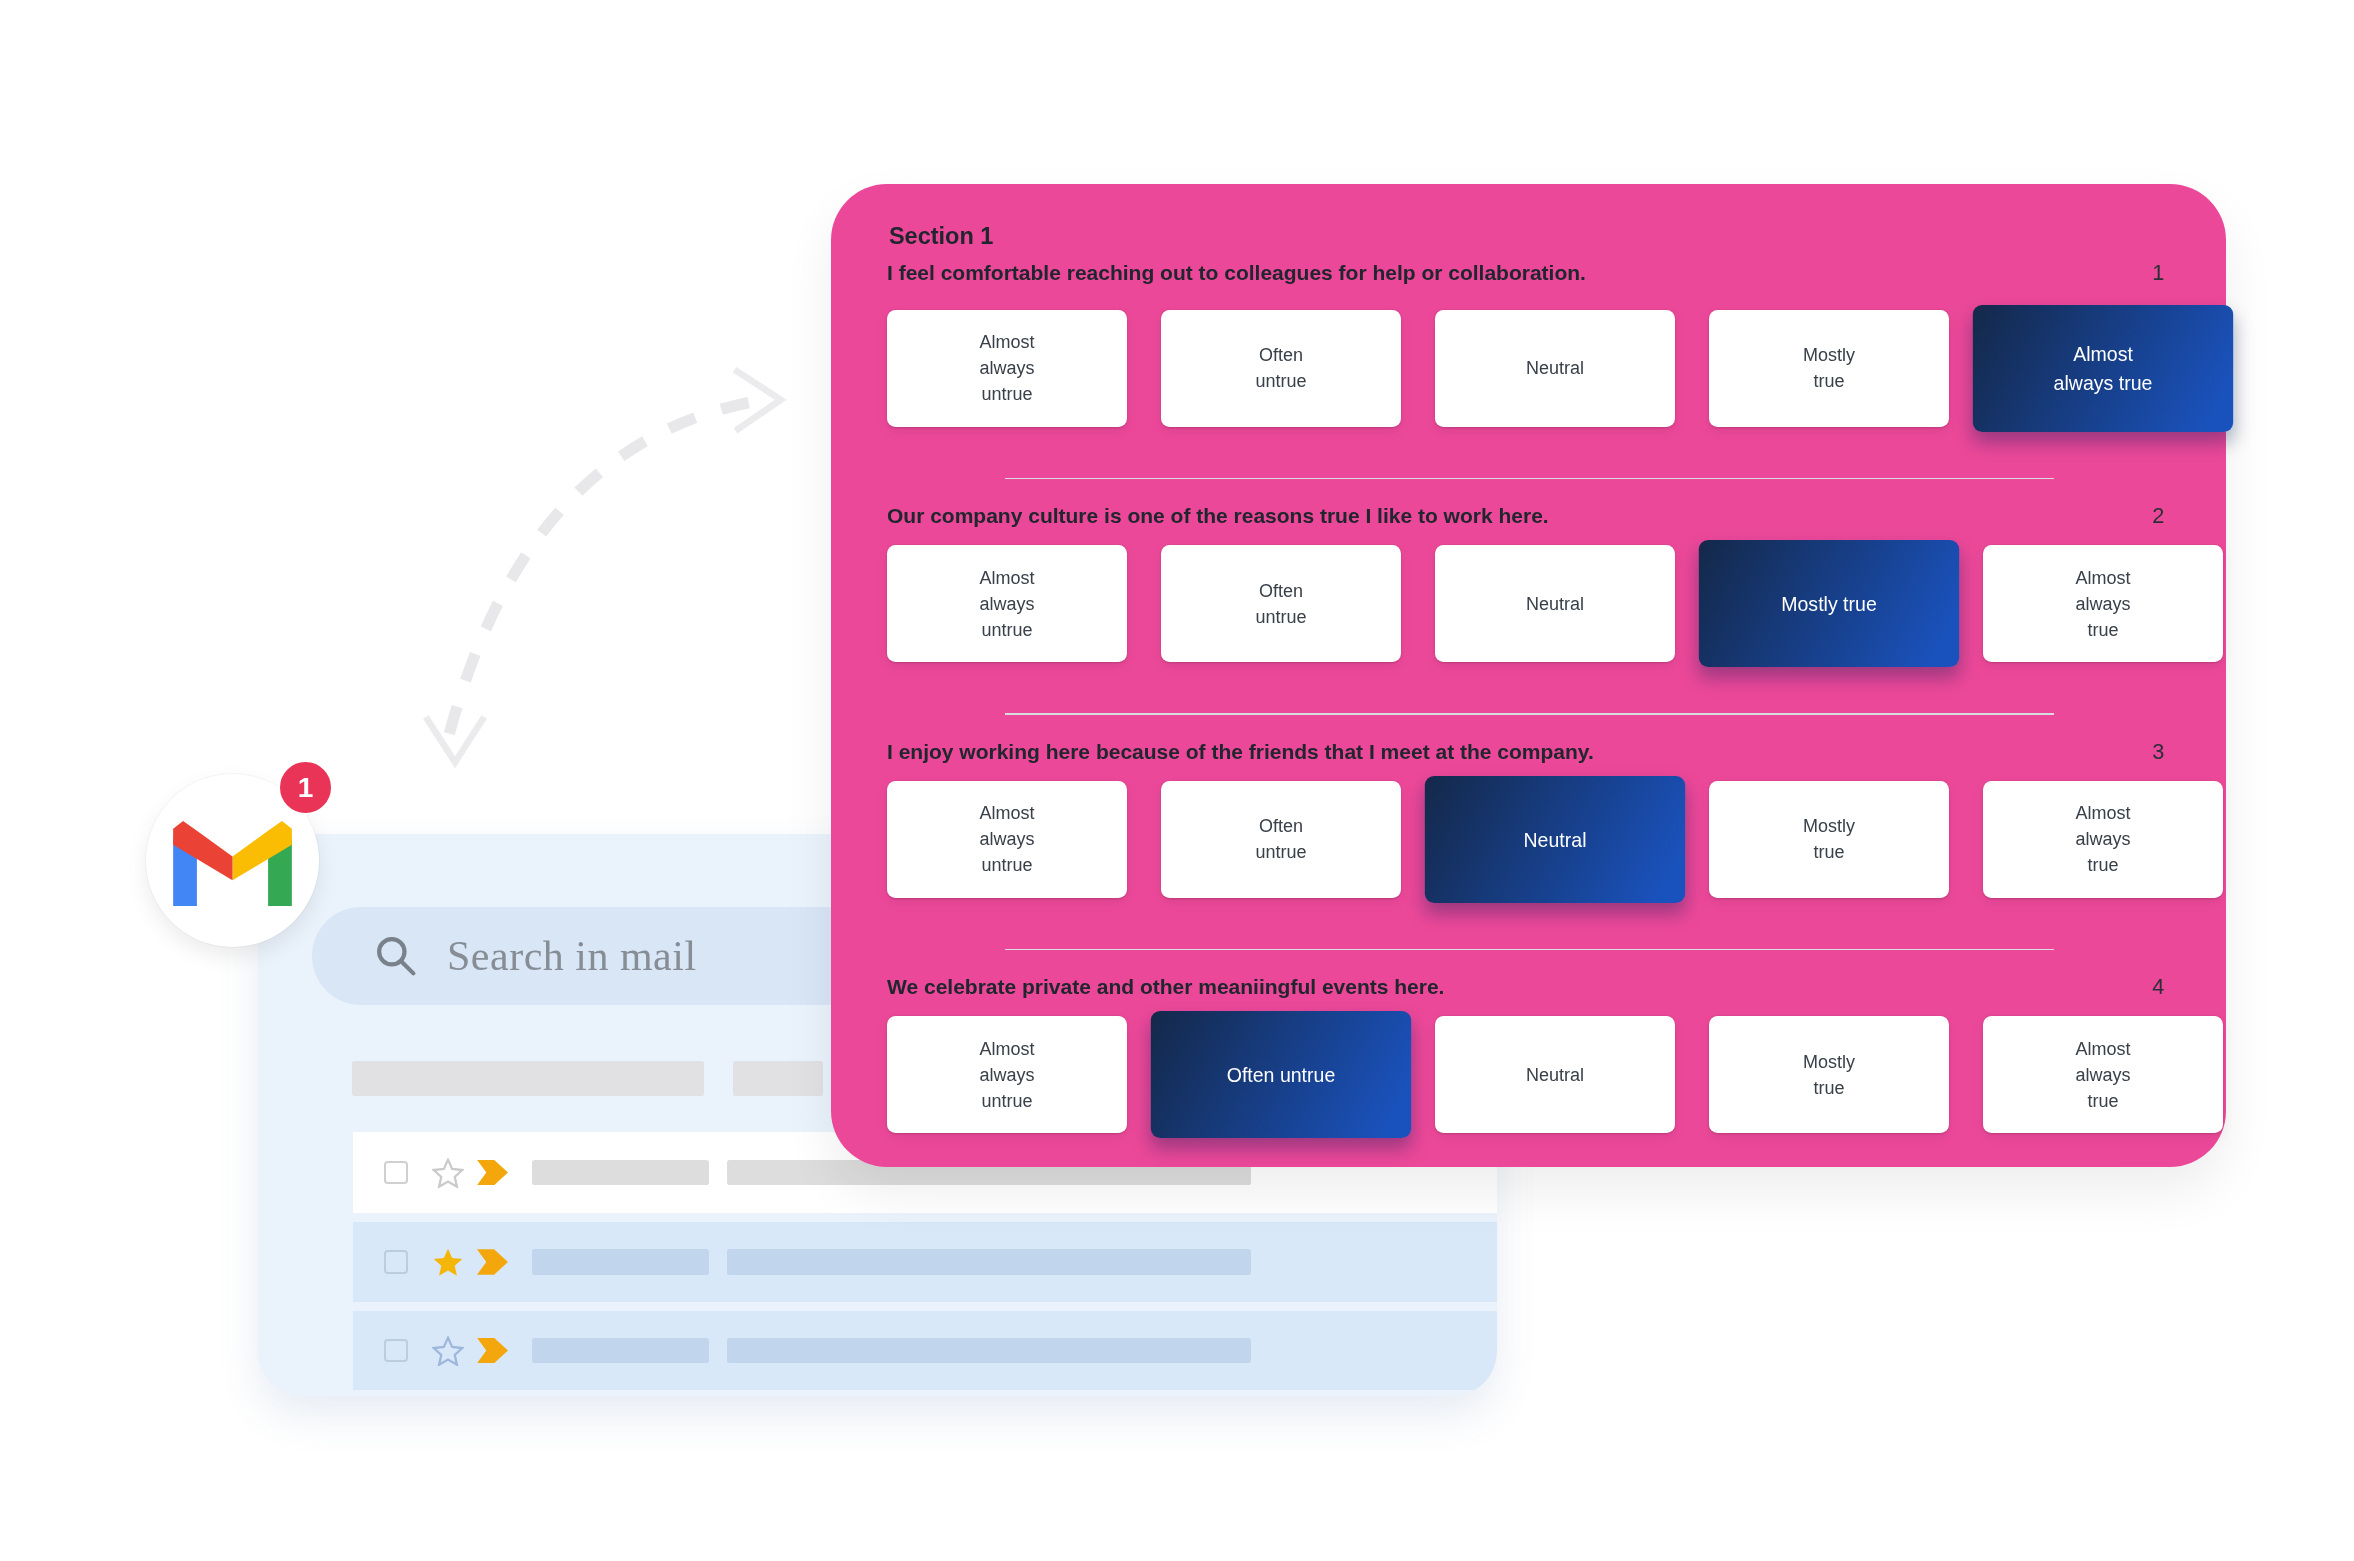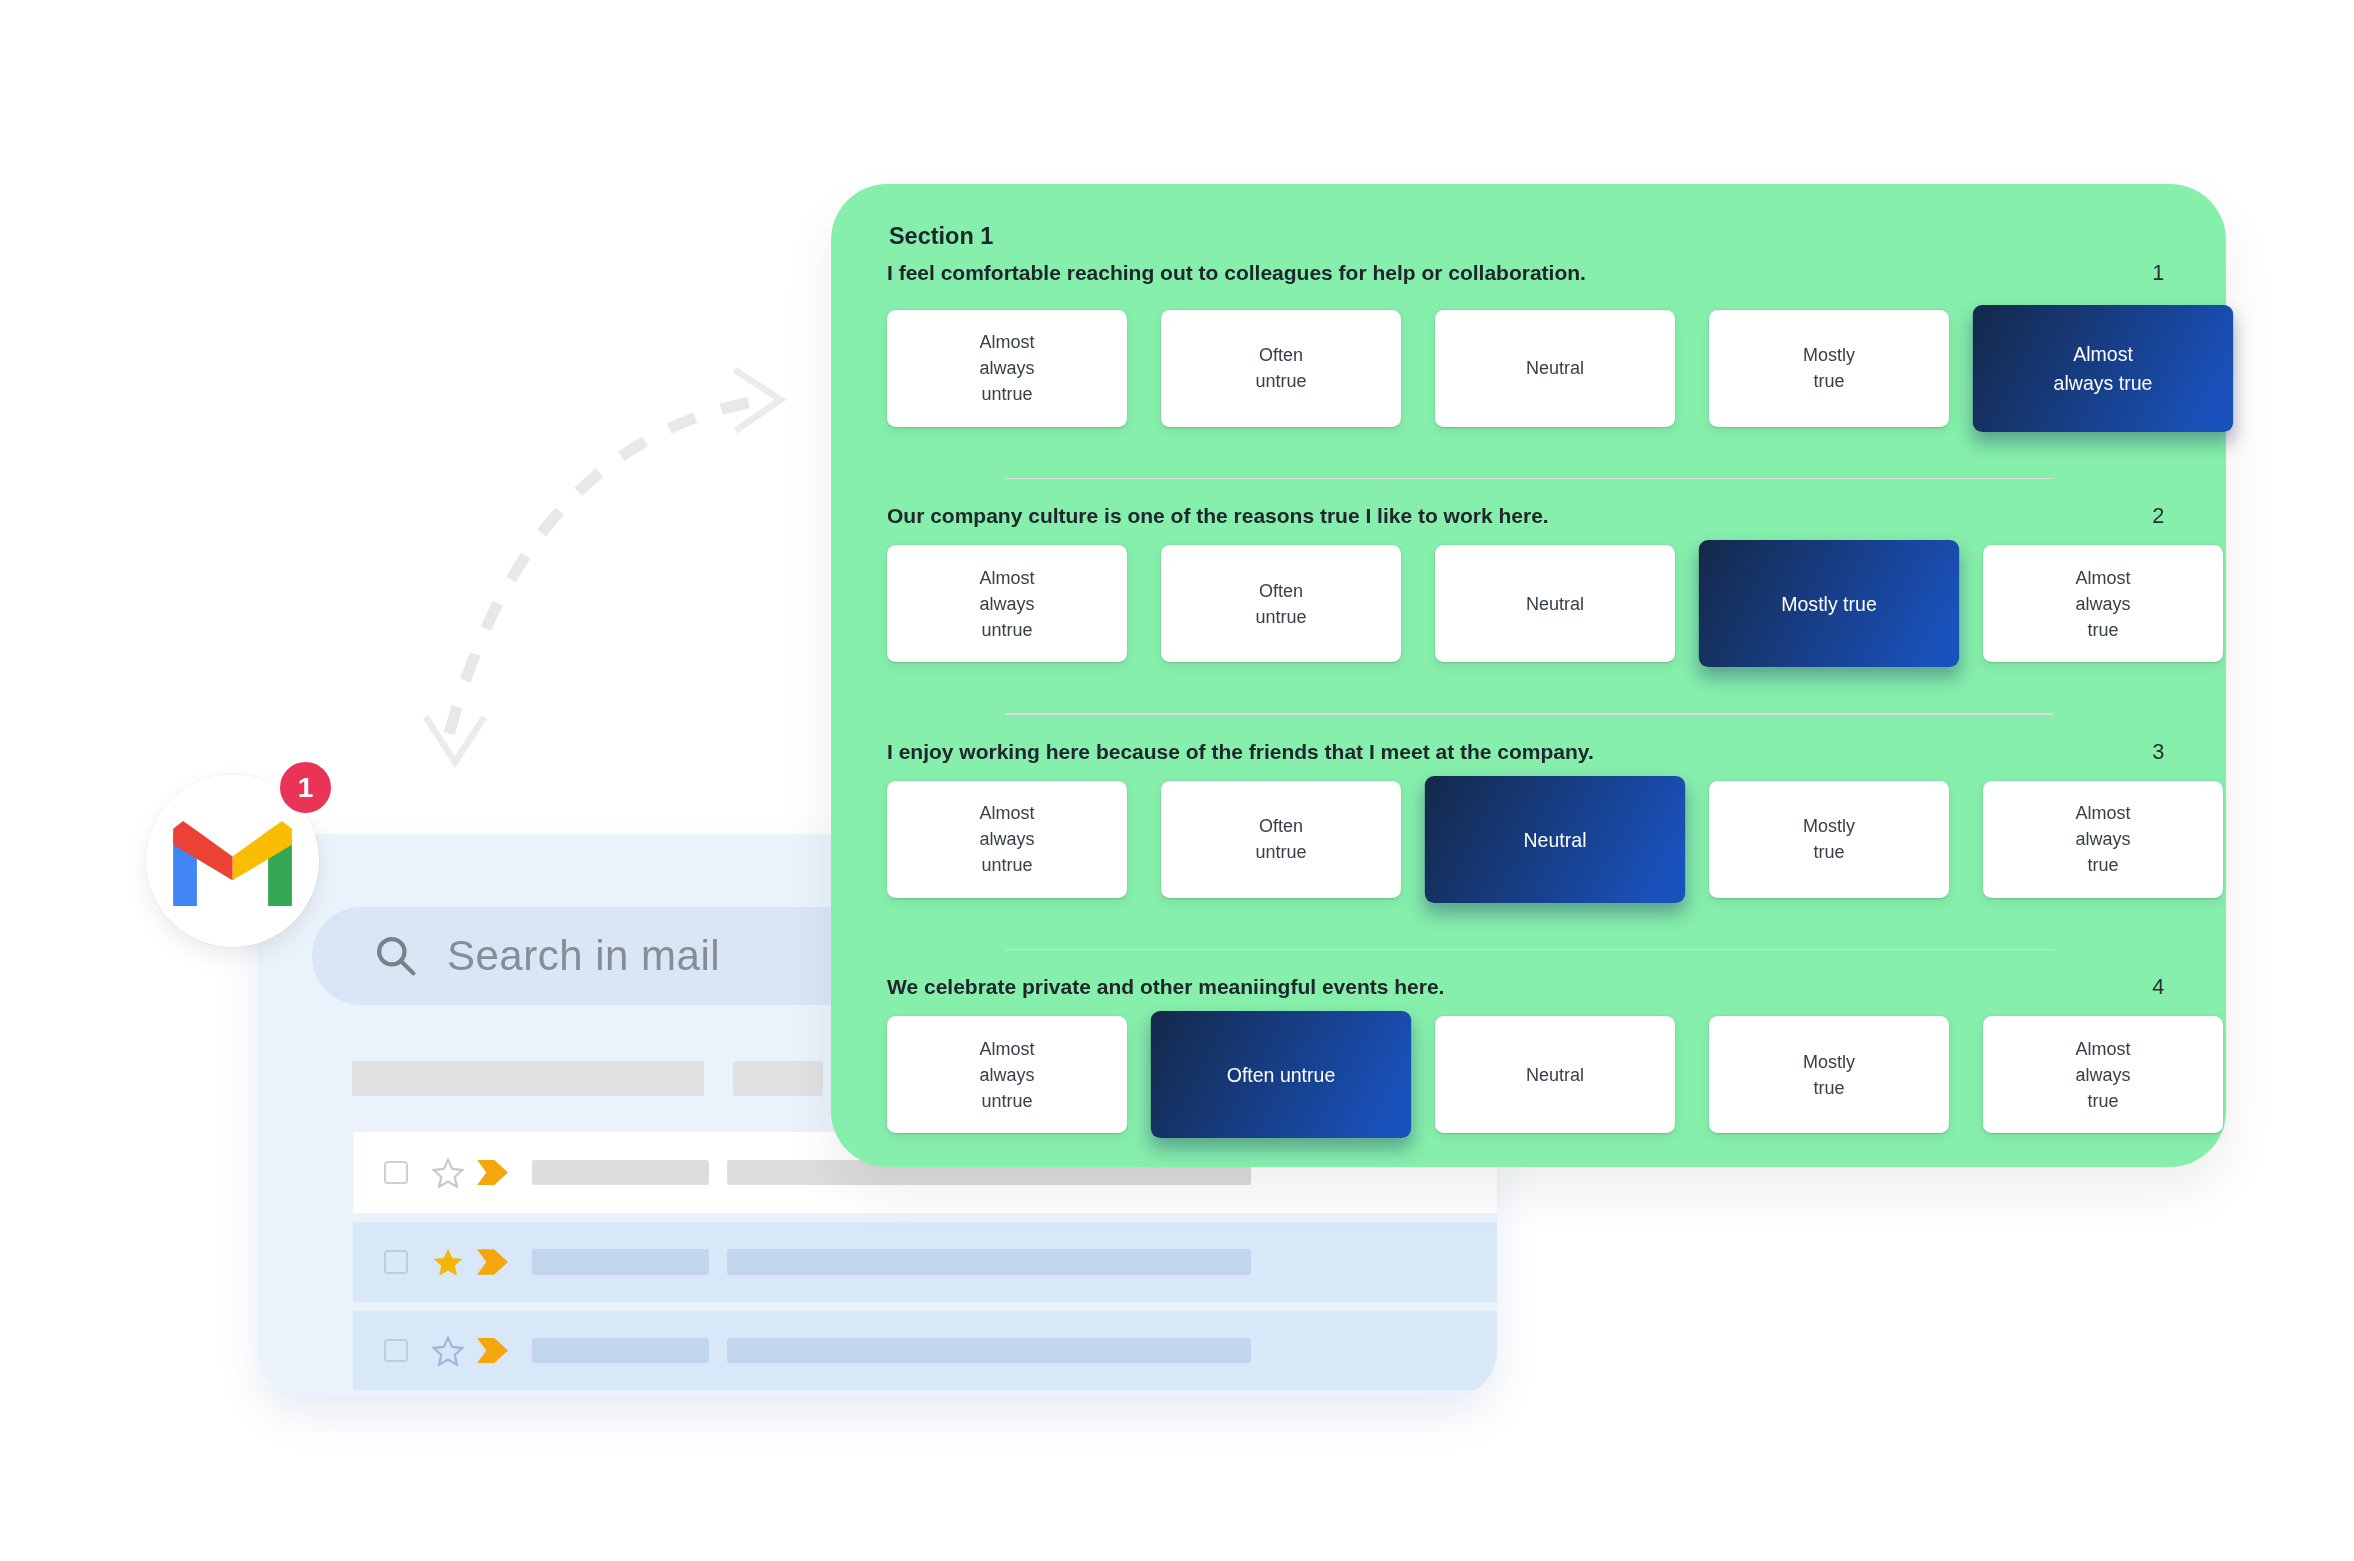--- a/index.html
+++ b/index.html
@@ -10,20 +10,21 @@
   }
 
   
   .arrow-svg{position:absolute;left:405px;top:348px;z-index:5;}
 
   
   .gmail-card{
     position:absolute;left:258px;top:834px;width:1239px;height:562px;
     background:#eaf2fb;border-radius:45px;overflow:hidden;z-index:10;
     box-shadow:0 19px 42px rgba(60,100,160,.12);
+    font-family:Liberation Serif, serif;
   }
   .search-pill{
     position:absolute;left:54px;top:73px;width:659px;height:98px;
     border-radius:49px;background:#d9e6f6;display:flex;align-items:center;
   }
   .search-icon{margin-left:62px;display:flex;}
   .search-text{font-size:42px;color:#868d95;margin-left:28px;letter-spacing:0.5px;}
 
   .hbar{position:absolute;height:35px;background:#e1e1e3;border-radius:2.8px;}
   .hbar-1{left:94px;top:227px;width:352px;}
@@ -60,21 +61,21 @@
   }
   .badge{
     position:absolute;left:278px;top:760px;width:55px;height:55px;border-radius:50%;
     background:#ea3457;border:2.8px solid #ffffff;box-sizing:border-box;z-index:21;
     color:#fff;font-size:28px;font-weight:700;display:flex;align-items:center;justify-content:center;
   }
 
   
   .survey-panel{
     position:absolute;left:831px;top:184px;width:1395px;height:983px;box-sizing:border-box;
-    background:#86efac;border-radius:56px;padding:36px 56px;z-index:30;
+    background:#ec4899;border-radius:56px;padding:36px 56px;z-index:30;
     box-shadow:0 24.5px 52px rgba(0,0,0,.07);
   }
   .section-title{font-size:23.5px;font-weight:700;color:#21262e;height:32px;line-height:32px;margin-left:1.9px;}
   .q-head{display:flex;justify-content:space-between;align-items:baseline;margin-top:22.6px;line-height:28px;}
   .question:first-of-type .q-head{margin-top:7px;}
   .q-text{font-size:21px;font-weight:700;color:#21262e;}
   .q-num{font-size:21.7px;font-weight:400;color:#2a2f37;padding-right:5.6px;}
   .q-options{display:flex;gap:34px;margin-top:15px;position:relative;}
   .question:first-of-type .q-options{margin-top:22.6px;}
   .opt-card{

